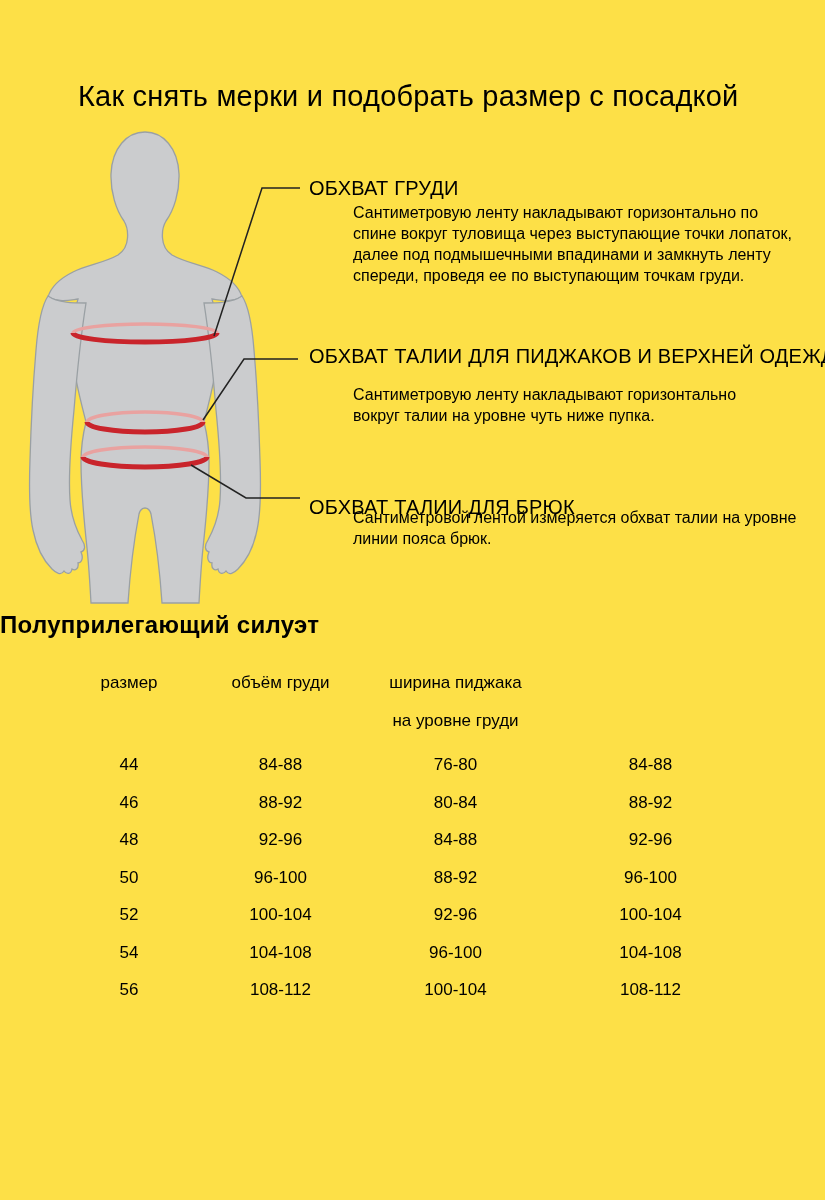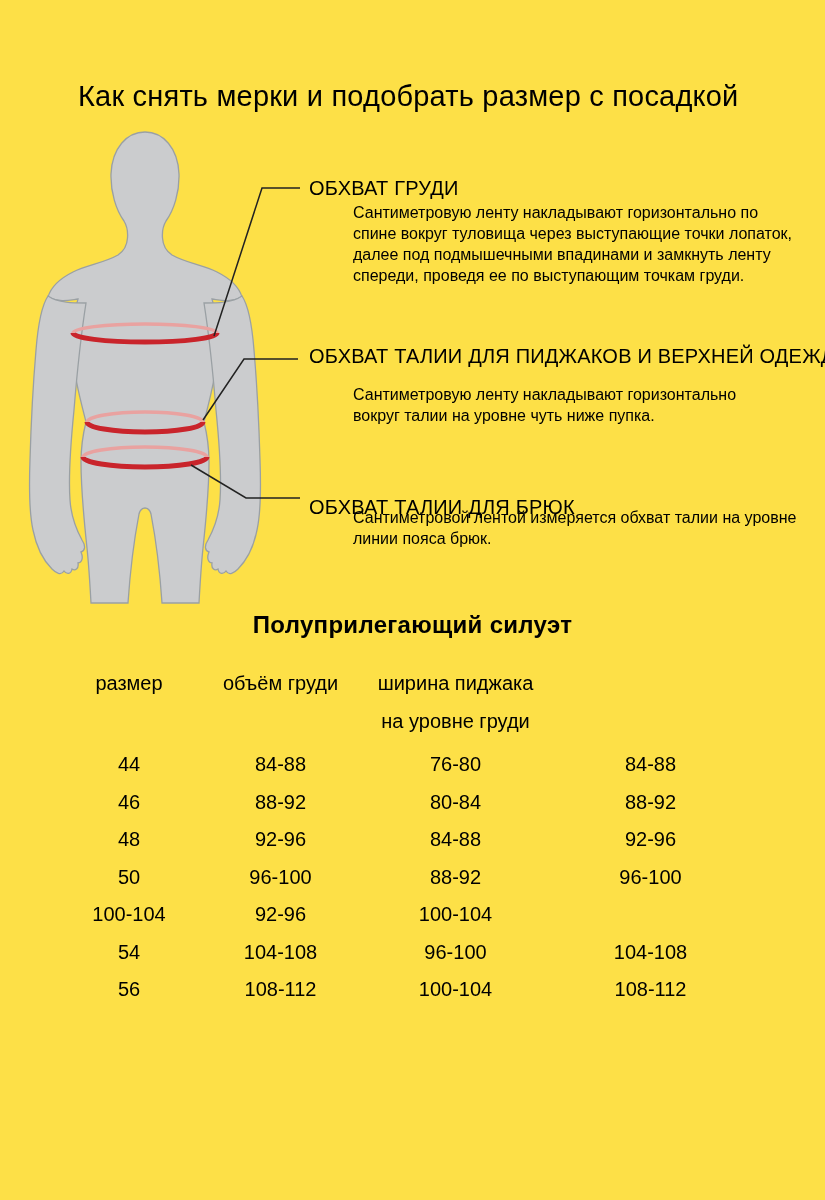--- a/index.html
+++ b/index.html
@@ -12,24 +12,24 @@
     letter-spacing:0.2px;white-space:nowrap;
   }
   .figure-svg{position:absolute;left:0;top:0;width:825px;height:1200px;}
   .callout-section{position:absolute;left:309px;}
   .callout-heading{font-size:20px;font-weight:400;letter-spacing:0.2px;white-space:nowrap;}
   .callout-body{
     position:absolute;left:313px;font-size:16px;line-height:21px;
     white-space:pre-line;width:470px;margin-left:40px;
   }
   .table-title{
-    position:absolute;left:0;top:611px;width:825px;text-align:center;
+    position:absolute;left:0;top:611px;width:825px;text-align:left;
     font-size:24px;font-weight:700;letter-spacing:0.3px;
   }
-  .size-table{position:absolute;left:60px;top:664px;width:695px;font-size:20px;}
+  .size-table{position:absolute;left:60px;top:664px;width:695px;font-size:17px;}
   .tbl-grid{display:grid;grid-template-columns:138px 165px 185px 205px;}
   .tbl-grid .cell{text-align:center;height:38px;line-height:38px;}
   .tbl-rows .cell{height:37.5px;line-height:37.5px;}
 </style>
 </head>
 <body>
 
 <div class="page">
 
   <div class="page-title">Как снять мерки и подобрать размер с посадкой</div>
@@ -169,20 +169,21 @@
         <div class="cell">84-88</div>
         <div class="cell">92-96</div>
       </div>
       <div class="tbl-grid">
         <div class="cell">50</div>
         <div class="cell">96-100</div>
         <div class="cell">88-92</div>
         <div class="cell">96-100</div>
       </div>
       <div class="tbl-grid">
+        <div class="cell">52</div>
         <div class="cell">100-104</div>
         <div class="cell">92-96</div>
         <div class="cell">100-104</div>
       </div>
       <div class="tbl-grid">
         <div class="cell">54</div>
         <div class="cell">104-108</div>
         <div class="cell">96-100</div>
         <div class="cell">104-108</div>
       </div>

